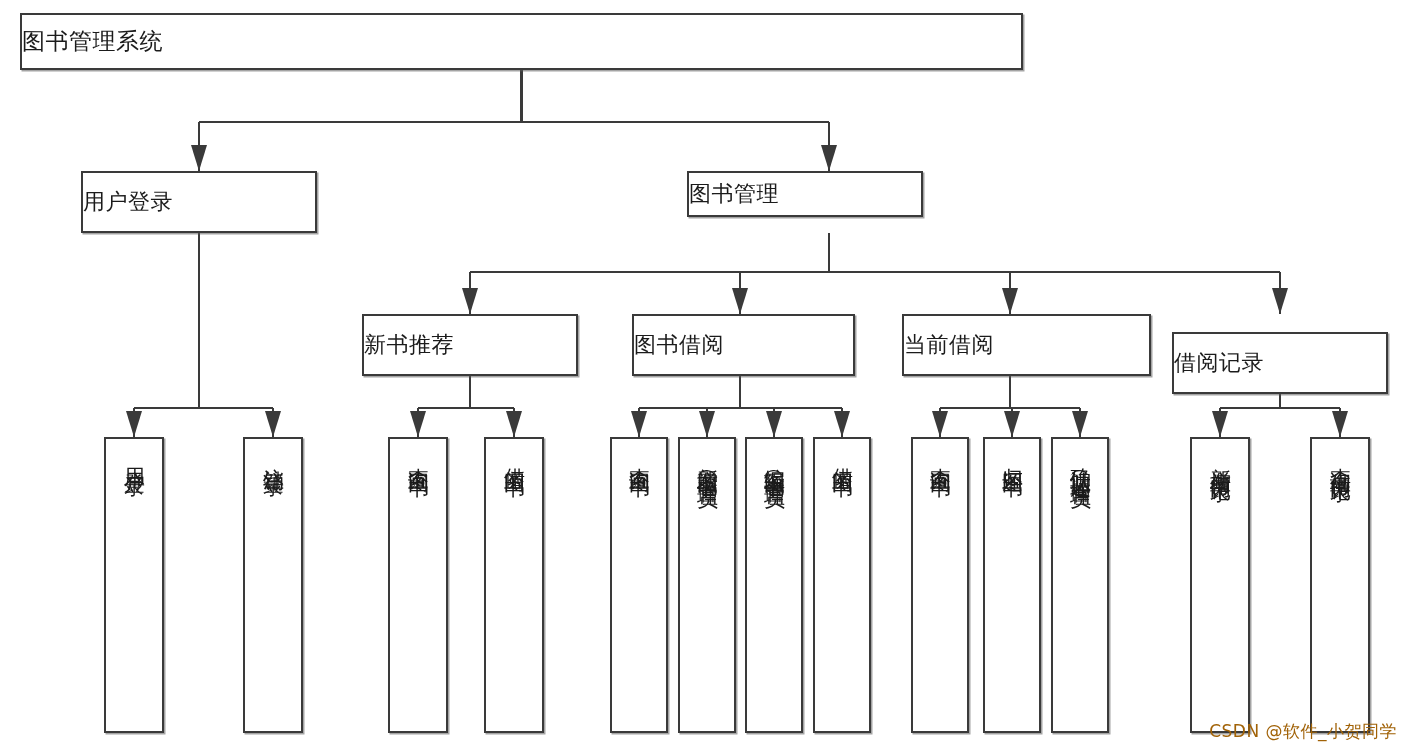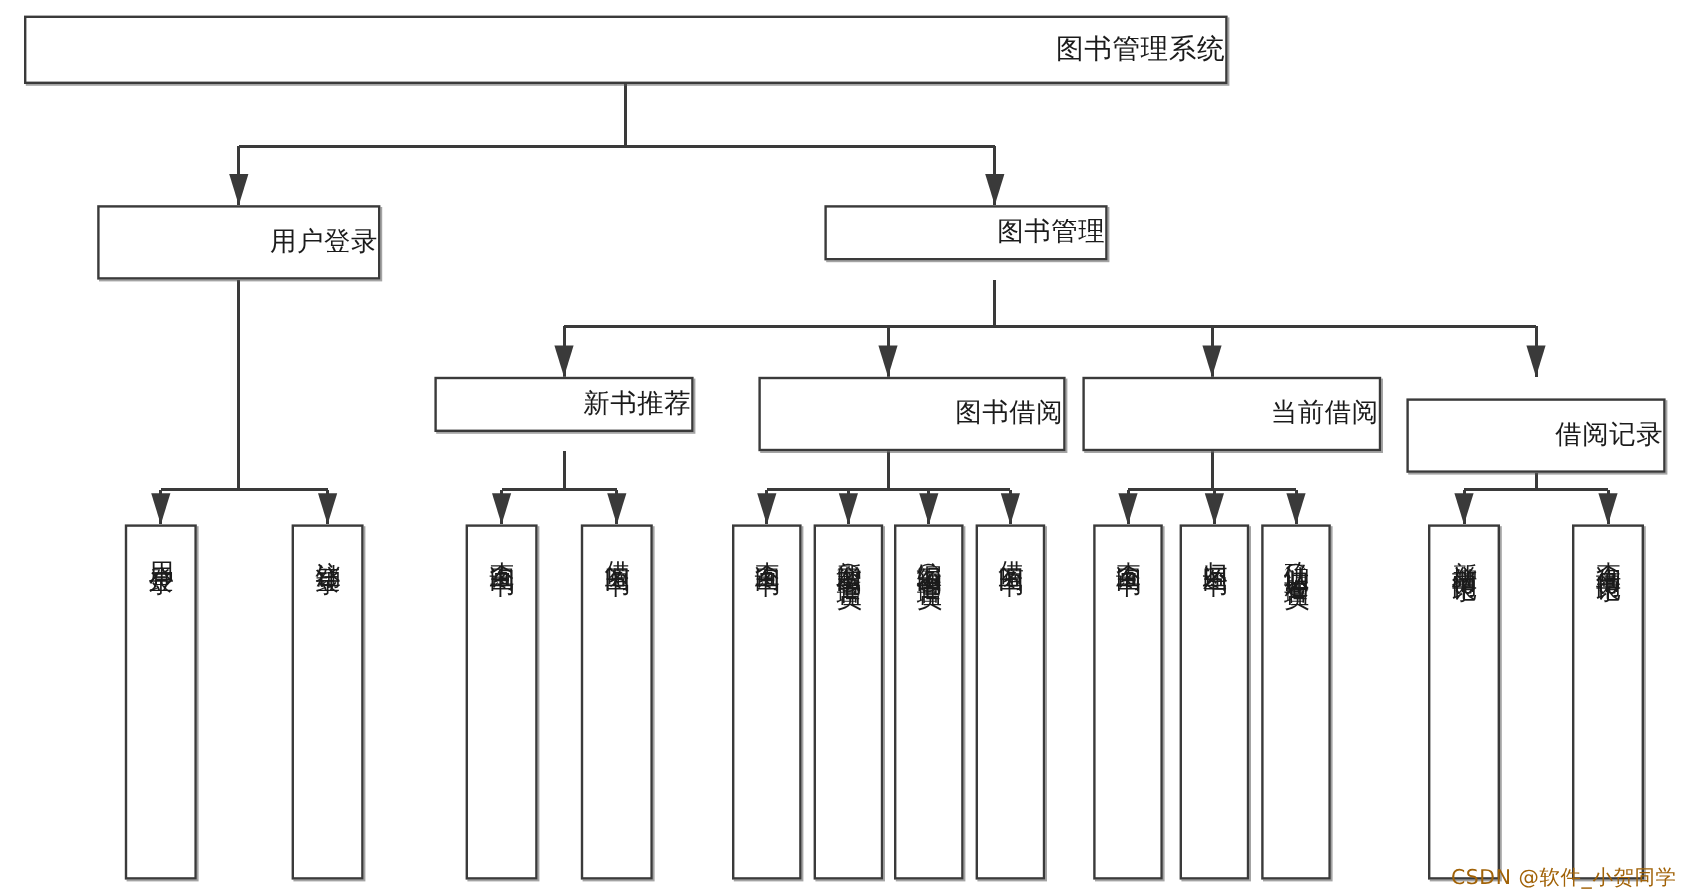--- a/index.html
+++ b/index.html
@@ -27,21 +27,21 @@
     pointer-events: none;
   }
   .node-box {
     position: absolute;
     box-sizing: border-box;
     background: #ffffff;
     border: 2px solid #3a3a3a;
     box-shadow: 1.5px 1.5px 0 rgba(90,90,90,0.55);
     display: flex;
     align-items: center;
-    justify-content: flex-end;
+    justify-content: flex-start;
     overflow: hidden;
   }
   .node-label {
     color: #1b1b1b;
     line-height: 1.18;
     letter-spacing: 0.5px;
     text-align: center;
     white-space: nowrap;
   }
   
@@ -153,24 +153,24 @@
   <div id="nodes-layer">
       <div class="node-box horiz root" style="left: 20px; top: 13px; width: 1003px; height: 57px;">
         <span class="node-label">图书管理系统</span>
       </div>
       <div class="node-box horiz" style="left: 81px; top: 171px; width: 236px; height: 62px;">
         <span class="node-label">用户登录</span>
       </div>
       <div class="node-box horiz" style="left: 687px; top: 171px; width: 236px; height: 46px;">
         <span class="node-label">图书管理</span>
       </div>
-      <div class="node-box horiz" style="left: 362px; top: 314px; width: 216px; height: 46px;">
+      <div class="node-box horiz" style="left: 362px; top: 314px; width: 216px; height: 62px;">
         <span class="node-label">新书推荐</span>
       </div>
-      <div class="node-box horiz" style="left: 632px; top: 314px; width: 256px; height: 62px;">
+      <div class="node-box horiz" style="left: 632px; top: 314px; width: 223px; height: 62px;">
         <span class="node-label">图书借阅</span>
       </div>
       <div class="node-box horiz" style="left: 902px; top: 314px; width: 249px; height: 62px;">
         <span class="node-label">当前借阅</span>
       </div>
       <div class="node-box horiz" style="left: 1172px; top: 332px; width: 216px; height: 62px;">
         <span class="node-label">借阅记录</span>
       </div>
       <div class="node-box vert" style="left: 104px; top: 437px; width: 60px; height: 296px;">
         <span class="node-label">用户登录</span>

